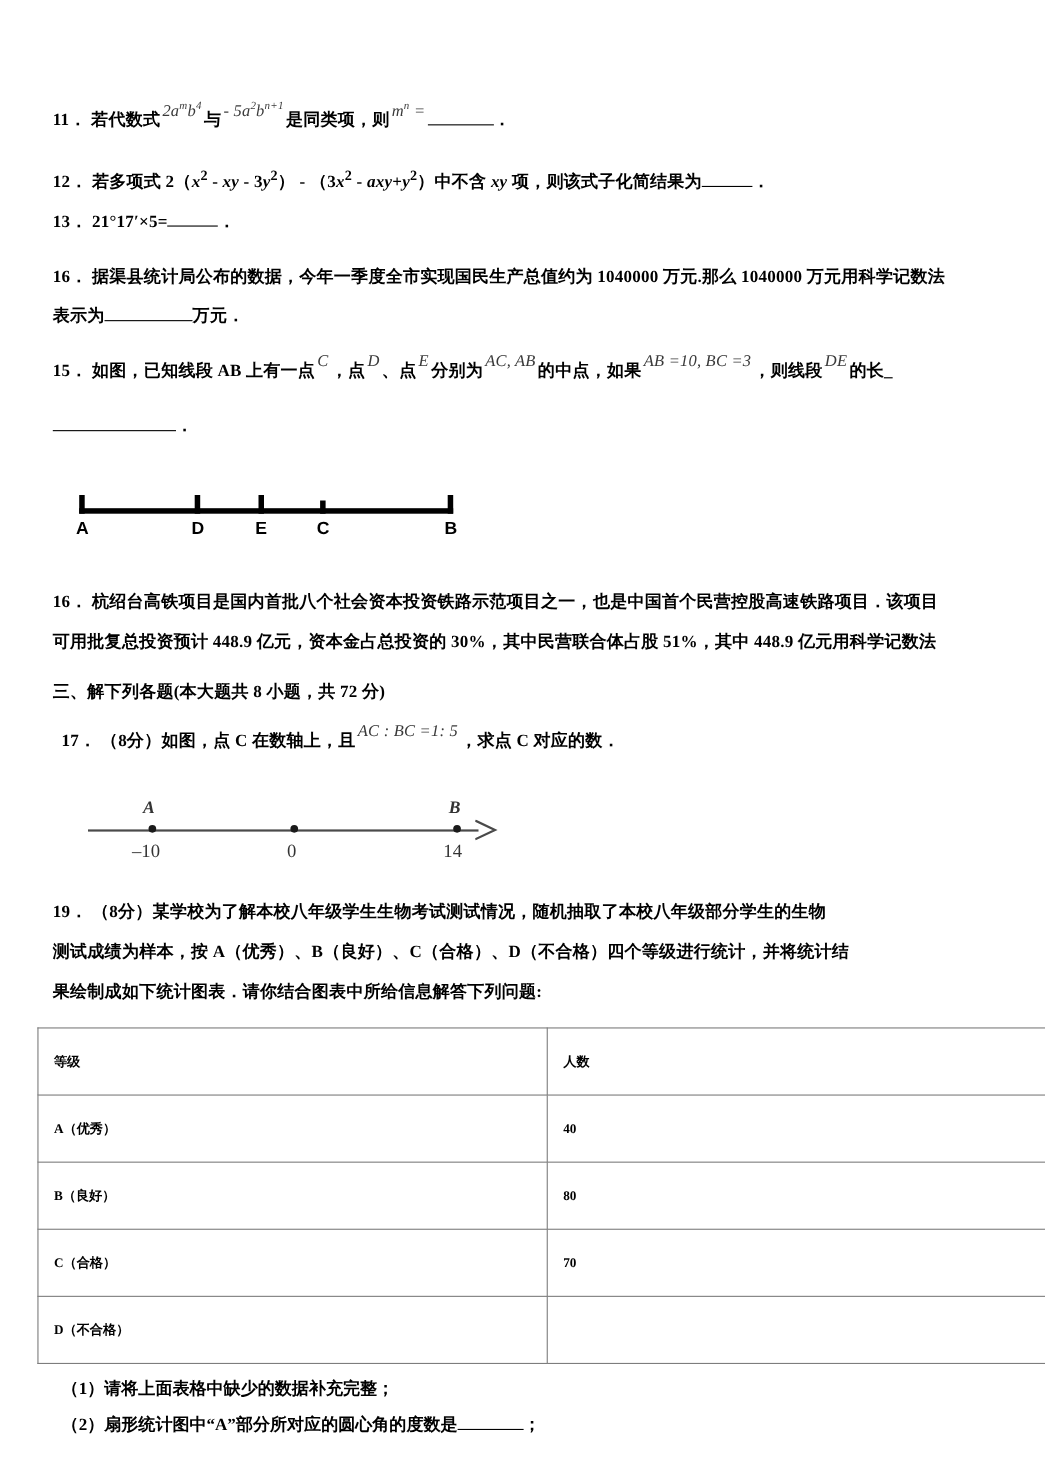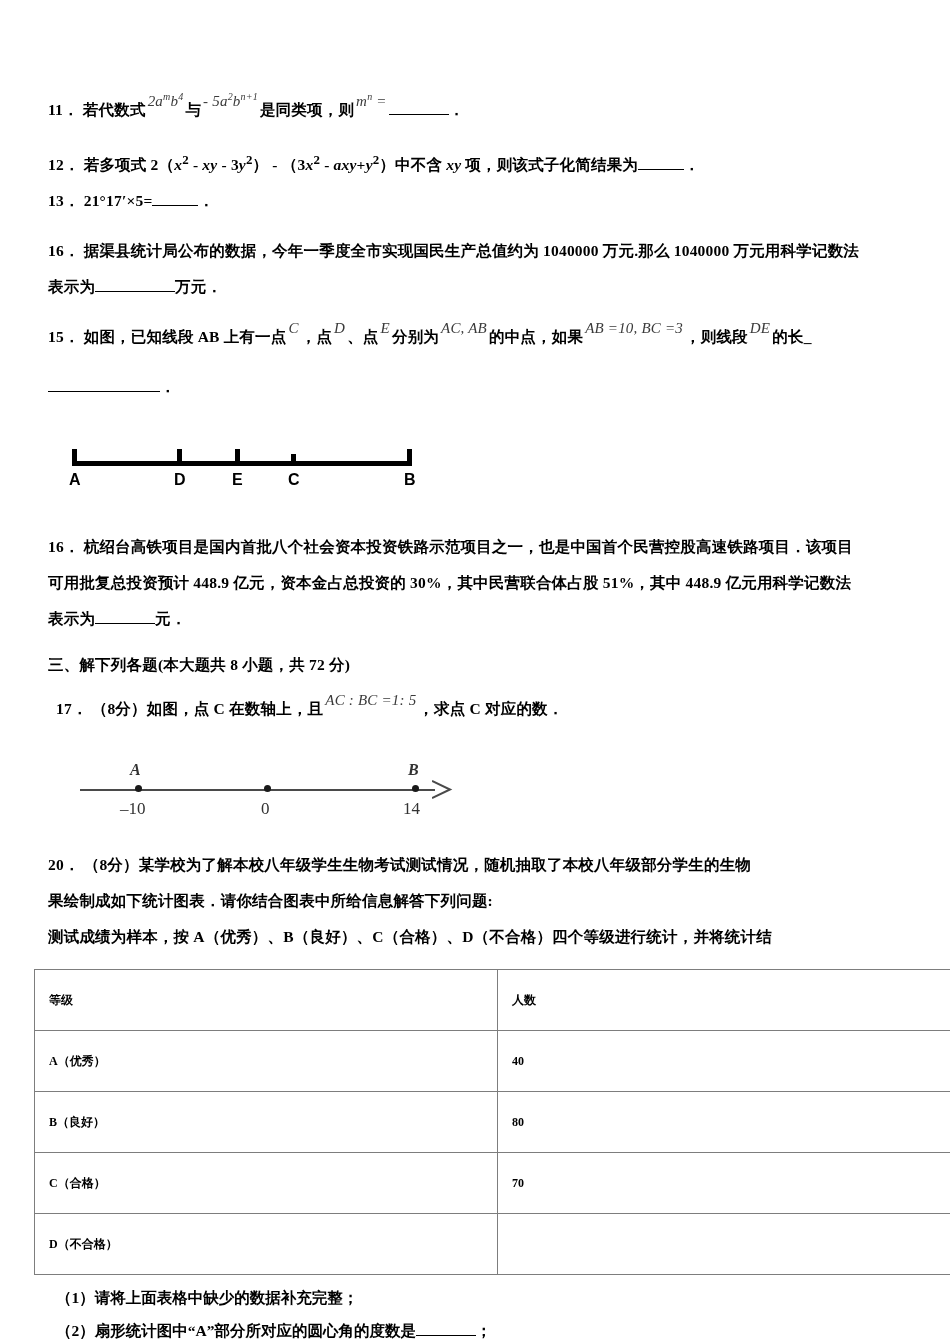--- a/index.html
+++ b/index.html
@@ -217,23 +217,20 @@
       <span class="seg-lab" style="left:228px;">C</span>
       <span class="seg-lab" style="left:344px;">B</span>
     </div>
 
     <p class="q" style="margin-top:22px;">
       <span class="num">16．</span>
       <span>杭绍台高铁项目是国内首批八个社会资本投资铁路示范项目之一，也是中国首个民营控股高速铁路项目．该项目</span>
     </p>
     <p class="q">
       <span>可用批复总投资预计 448.9 亿元，资本金占总投资的 30%，其中民营联合体占股 51%，其中 448.9 亿元用科学记数法</span>
-    </p>
-    <p class="q">
-      <span>表示为</span><span class="blank-m"></span><span>元．</span>
     </p>
 
     <p class="q" style="margin-top:10px;">三、解下列各题(本大题共 8 小题，共 72 分)</p>
 
     <p class="q" style="margin-top:8px; padding-left:8px;">
       <span class="num">17．</span>
       <span>（8分）如图，点 C 在数轴上，且</span><span class="mth">AC : BC =1: 5</span><span>，求点 C 对应的数．</span>
     </p>
 
     <div class="fig-nl">
@@ -247,25 +244,25 @@
       <div class="nl-dot" style="left:194px;"></div>
       <div class="nl-dot" style="left:342px;"></div>
       <span class="nl-top" style="left:60px;">A</span>
       <span class="nl-top" style="left:338px;">B</span>
       <span class="nl-bot" style="left:50px;text-align:center;">–10</span>
       <span class="nl-bot" style="left:191px;">0</span>
       <span class="nl-bot" style="left:333px;">14</span>
     </div>
 
     <p class="q" style="margin-top:6px;">
-      <span class="num">20．</span>
+      <span class="num">19．</span>
       <span>（8分）某学校为了解本校八年级学生生物考试测试情况，随机抽取了本校八年级部分学生的生物</span>
     </p>
+    <p class="q">测试成绩为样本，按 A（优秀）、B（良好）、C（合格）、D（不合格）四个等级进行统计，并将统计结</p>
     <p class="q">果绘制成如下统计图表．请你结合图表中所给信息解答下列问题:</p>
-    <p class="q">测试成绩为样本，按 A（优秀）、B（良好）、C（合格）、D（不合格）四个等级进行统计，并将统计结</p>
 
     <table class="stat">
       <tbody>
         <tr>
           <td class="c1">等级</td>
           <td class="c2">人数</td>
         </tr>
         <tr>
           <td class="c1">A（优秀）</td>
           <td class="c2">40</td>

